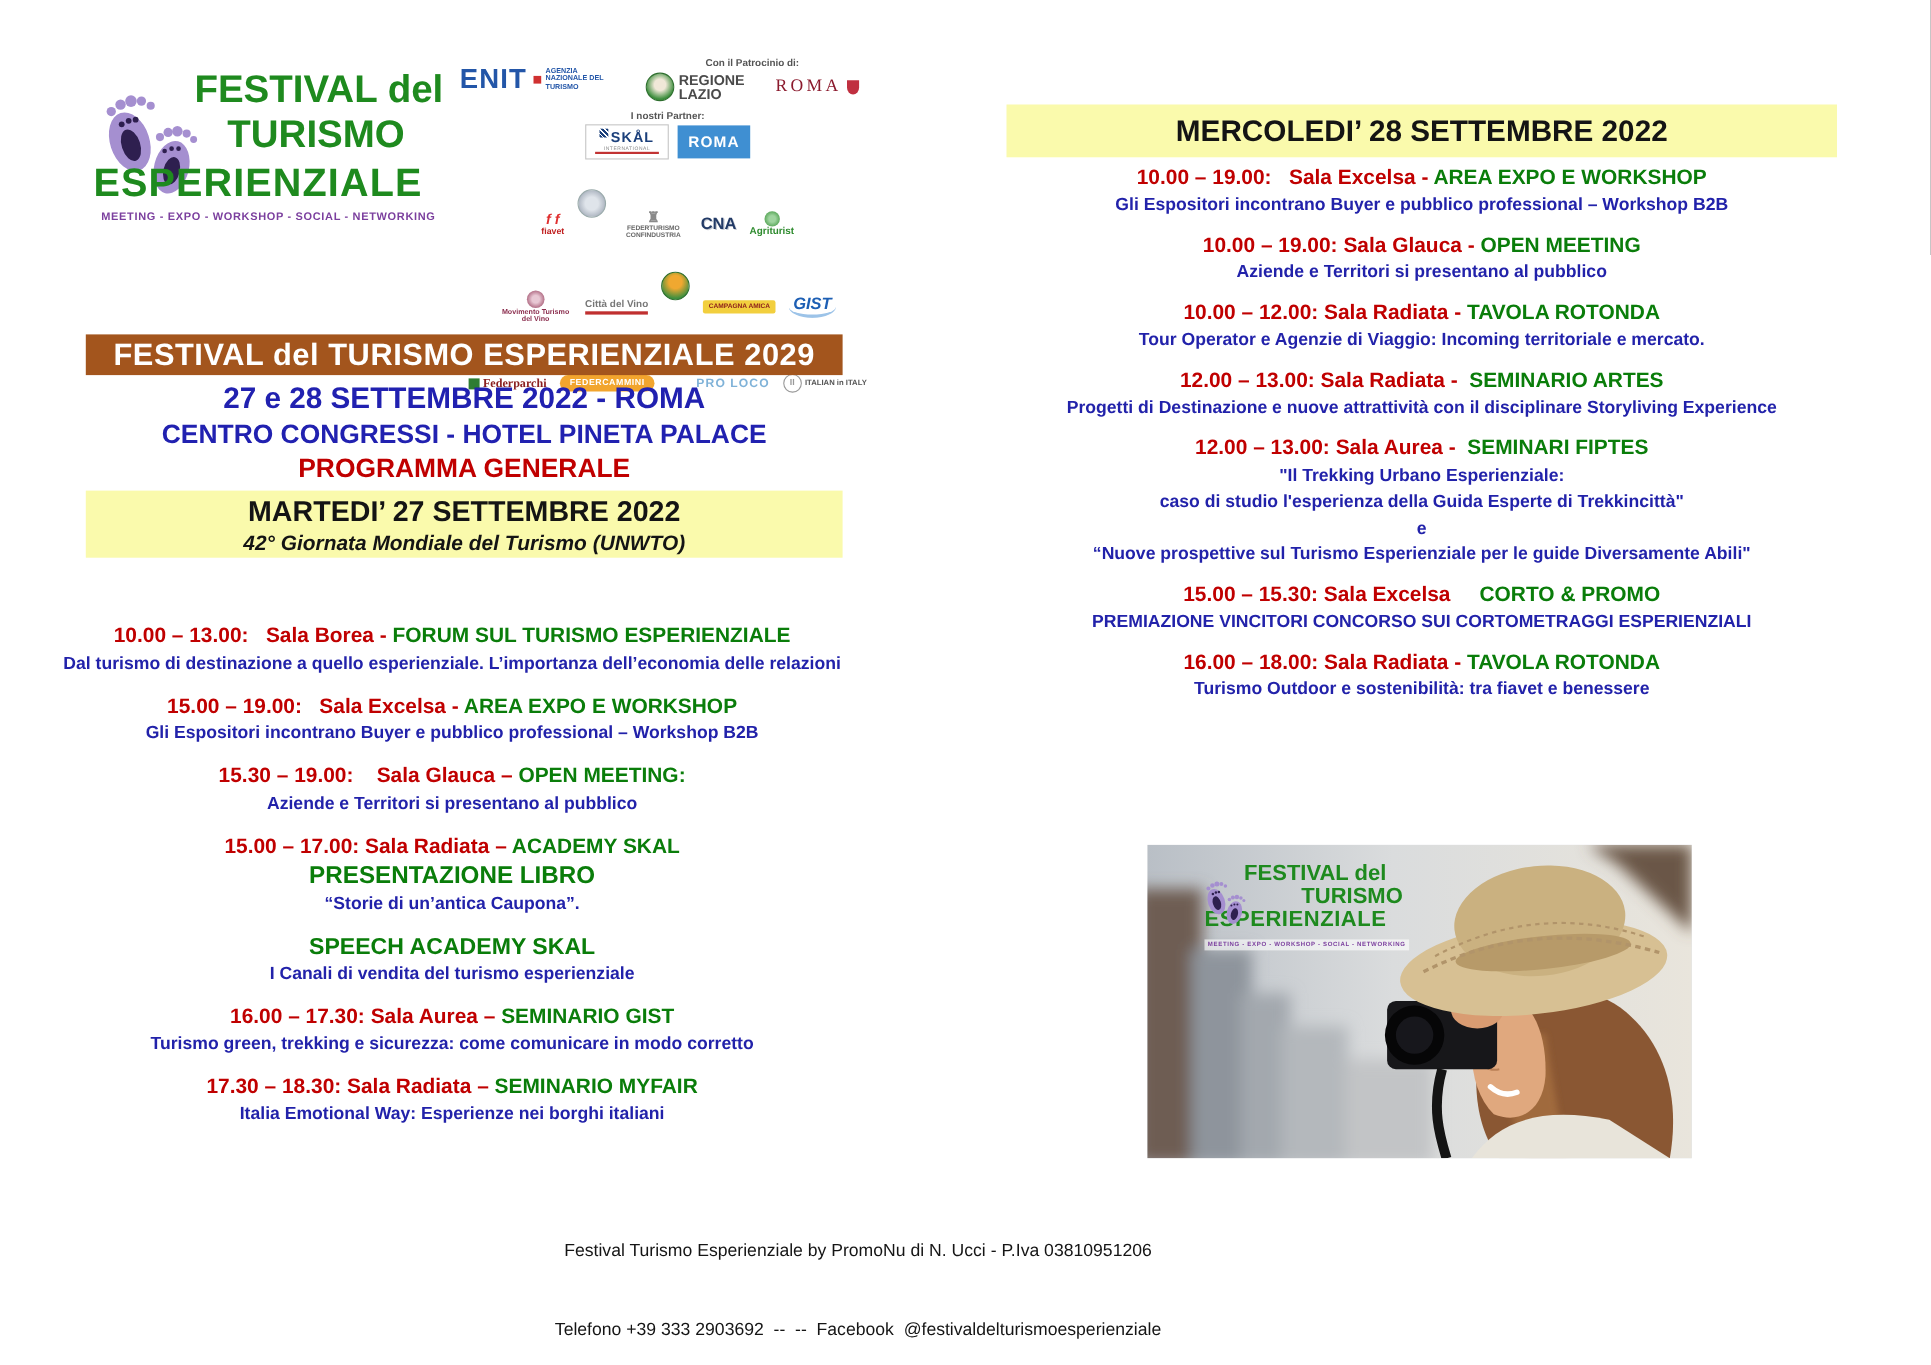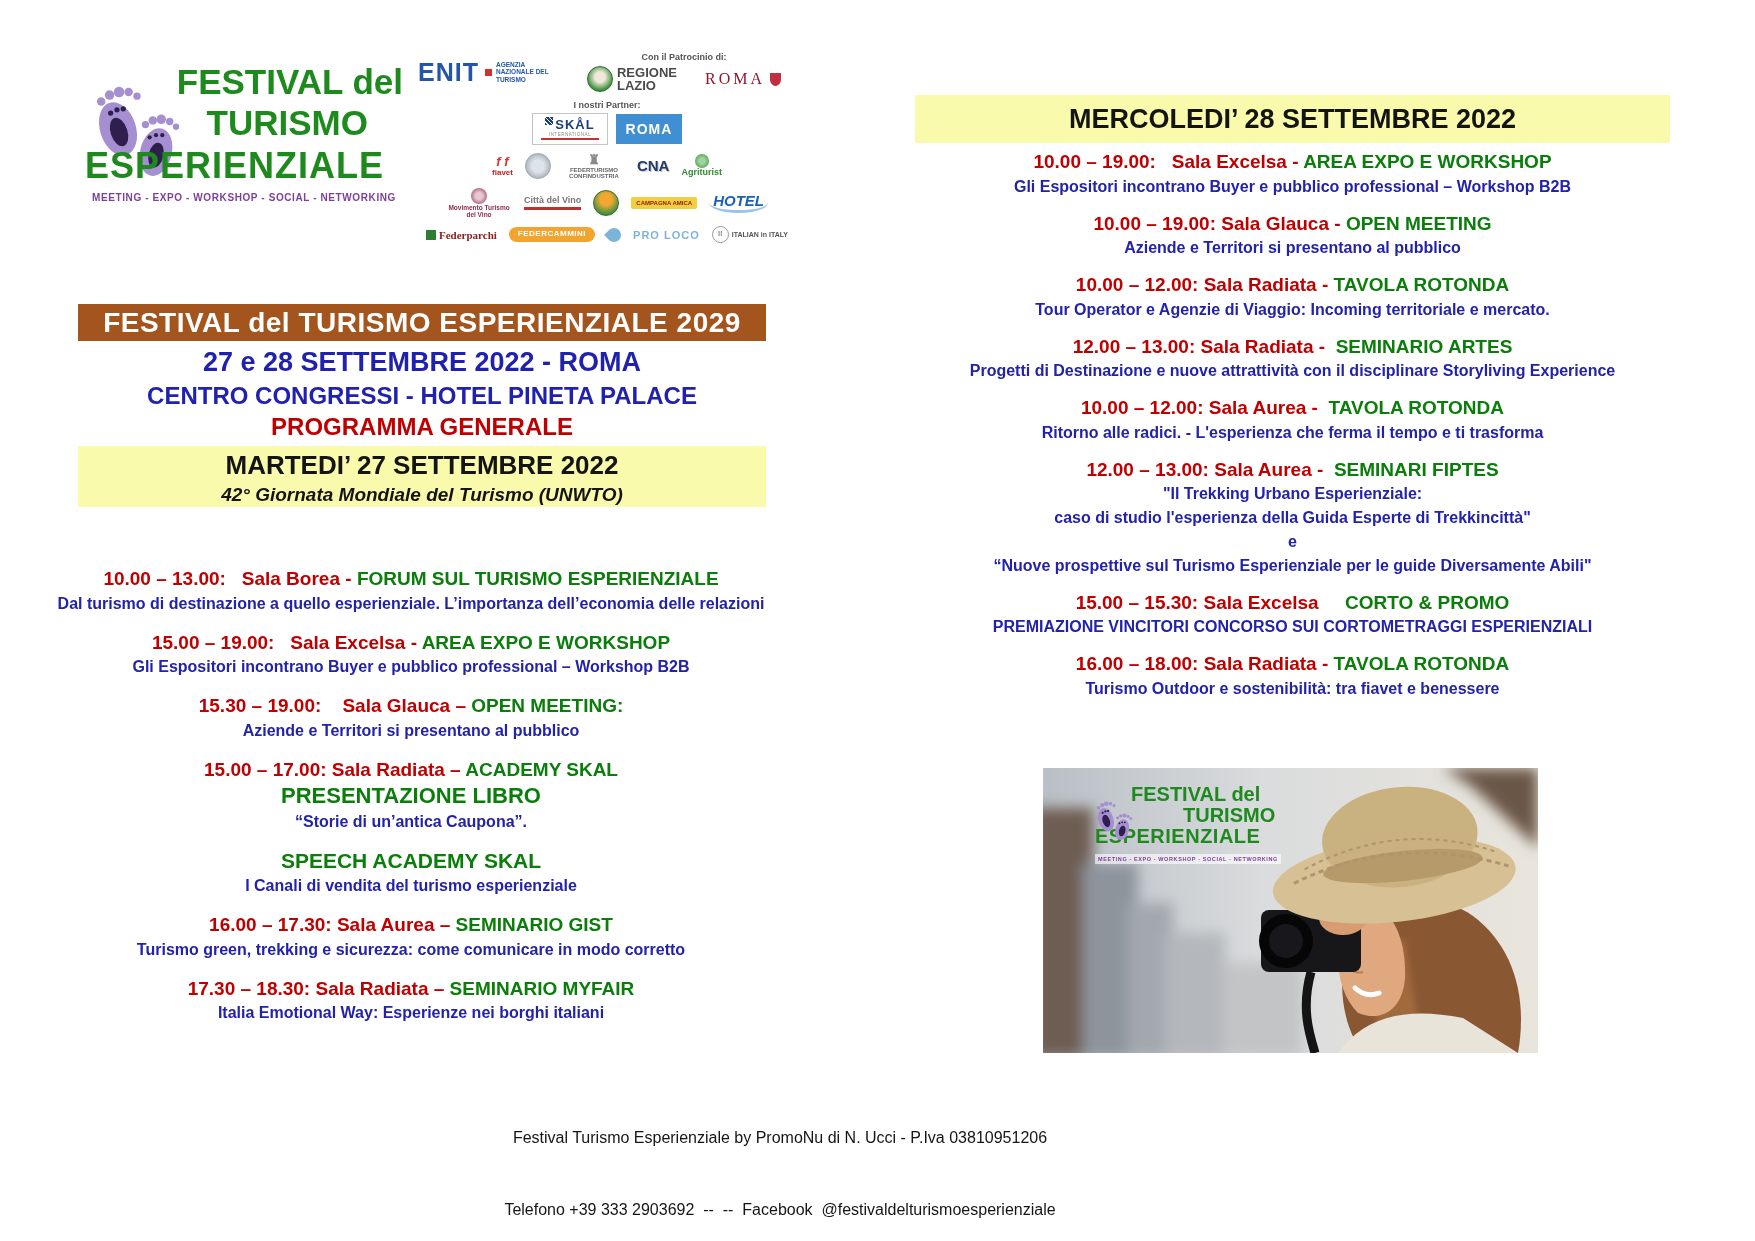--- a/index.html
+++ b/index.html
@@ -37,21 +37,21 @@
   .partner-label{font-size:9px;font-weight:bold;color:#555;}
   .partner-boxes{display:flex;justify-content:center;align-items:center;gap:8px;margin-top:3px;}
   .skal{width:74px;height:30px;border:1px solid #c5c5c5;background:#fff;display:flex;flex-direction:column;align-items:center;justify-content:center;}
   .skal-word{font-size:13px;font-weight:bold;color:#1b3f7a;letter-spacing:1px;display:flex;align-items:flex-start;gap:2px;}
   .skal-flag{display:inline-block;width:8px;height:8px;background:repeating-linear-gradient(45deg,#1b3f7a 0 2px,#fff 2px 3px);}
   .skal-sub{font-size:4.5px;color:#888;letter-spacing:.5px;}
   .skal-bar{width:58px;height:2px;background:#c23333;margin-top:1px;}
   .romabox{width:66px;height:30px;background:#3f8fd2;color:#fff;font-weight:bold;font-size:14px;
            display:flex;align-items:center;justify-content:center;letter-spacing:1px;}
   .chips{display:flex;flex-wrap:wrap;justify-content:center;align-items:center;gap:6px 12px;margin-top:8px;}
-  .chip{display:flex;flex-direction:column;align-items:center;font-weight:bold;line-height:1.1;text-align:center;}
+  .chip{display:flex;flex-direction:column;align-items:center;font-weight:bold;line-height:1.1;text-align:center;margin-top:38px;}
   .ic-circle{width:24px;height:24px;border-radius:50%;background:radial-gradient(circle,#dfe4ea 35%,#8a94a4 100%);border:1px solid #9aa;}
   .c-fiavet .gly{font-size:13px;color:#e03030;font-style:italic;}
   .c-fiavet .lbl{font-size:8px;color:#c02020;}
   .c-fedtur .gly{font-size:13px;color:#8a8a8a;}
   .c-fedtur .lbl{font-size:6px;color:#666;width:62px;}
   .c-cna .lbl{font-size:15px;color:#223a66;text-shadow:1px 1px 0 #c8ccd4;}
   .c-agri .gly{width:14px;height:14px;border-radius:50%;background:radial-gradient(circle,#9fd49f 30%,#2e8b2e 100%);}
   .c-agri .lbl{font-size:9px;color:#2e8b2e;}
   .c-mtv .gly{width:16px;height:16px;border-radius:50%;background:radial-gradient(circle,#e8c8d4 30%,#8c2f4f 100%);}
   .c-mtv .lbl{font-size:6.5px;color:#8c2f4f;width:66px;}
@@ -213,21 +213,21 @@
         <span class="lbl">Movimento Turismo del Vino</span>
       </div>
       <div class="chip c-cdv">
         <span class="lbl">Città del Vino</span>
       </div>
       <span class="c-agrit2"></span>
       <div class="chip c-camp">
         <span class="lbl">CAMPAGNA AMICA</span>
       </div>
       <div class="chip c-gist">
-        <span class="lbl">HOTEL</span>
+        <span class="lbl">GIST</span>
       </div>
     </div>
     <div class="chips">
       <div class="chip c-fpar">
         <span class="gly"></span>
         <span class="lbl">Federparchi</span>
       </div>
       <div class="chip c-fcam">
         <span class="lbl">FEDERCAMMINI</span>
       </div>
@@ -297,24 +297,20 @@
       <div class="ev-head"><span class="t">10.00 – 19.00: Sala Glauca - </span><span class="g">OPEN MEETING</span></div>
       <div class="ev-sub">Aziende e Territori si presentano al pubblico</div>
     </div>
     <div class="ev">
       <div class="ev-head"><span class="t">10.00 – 12.00: Sala Radiata - </span><span class="g">TAVOLA ROTONDA</span></div>
       <div class="ev-sub">Tour Operator e Agenzie di Viaggio: Incoming territoriale e mercato.</div>
     </div>
     <div class="ev">
       <div class="ev-head"><span class="t">12.00 – 13.00: Sala Radiata -  </span><span class="g">SEMINARIO ARTES</span></div>
       <div class="ev-sub">Progetti di Destinazione e nuove attrattività con il disciplinare Storyliving Experience</div>
-    </div>
-    <div class="ev">
-      <div class="ev-head"><span class="t">10.00 – 12.00: Sala Aurea -  </span><span class="g">TAVOLA ROTONDA</span></div>
-      <div class="ev-sub">Ritorno alle radici. - L'esperienza che ferma il tempo e ti trasforma</div>
     </div>
     <div class="ev">
       <div class="ev-head"><span class="t">12.00 – 13.00: Sala Aurea -  </span><span class="g">SEMINARI FIPTES</span></div>
       <div class="ev-sub">"Il Trekking Urbano Esperienziale:</div>
       <div class="ev-sub">caso di studio l'esperienza della Guida Esperte di Trekkincittà"</div>
       <div class="ev-sub">e</div>
       <div class="ev-sub">“Nuove prospettive sul Turismo Esperienziale per le guide Diversamente Abili"</div>
     </div>
     <div class="ev">
       <div class="ev-head"><span class="t">15.00 – 15.30: Sala Excelsa     </span><span class="g">CORTO &amp; PROMO</span></div>

